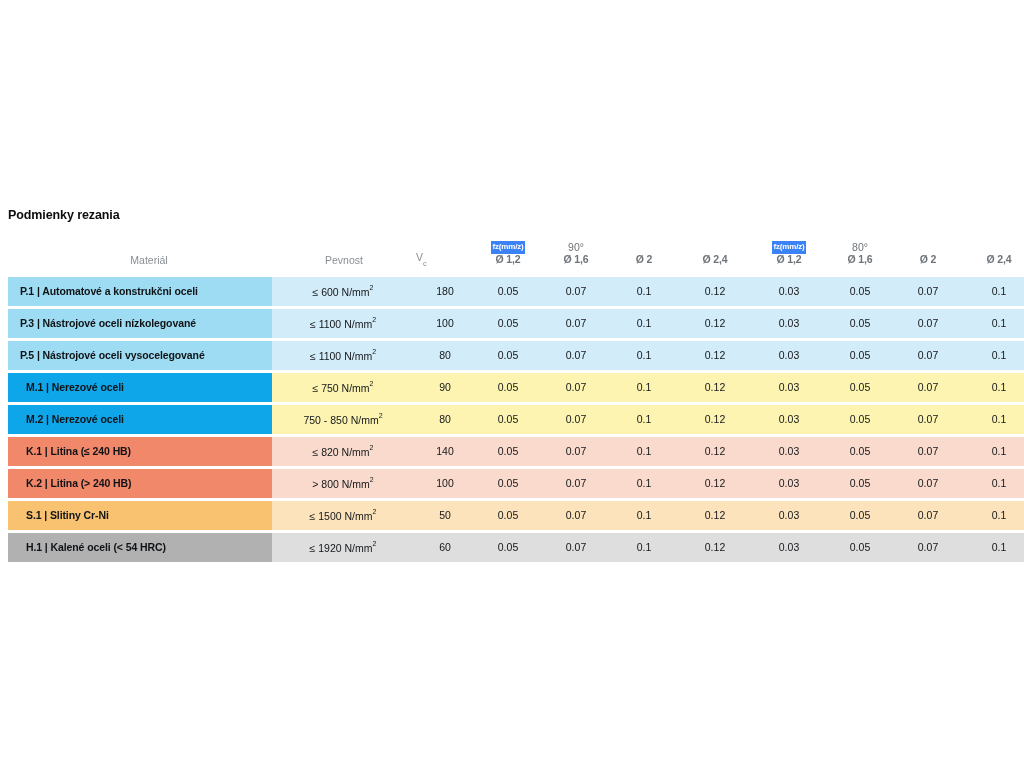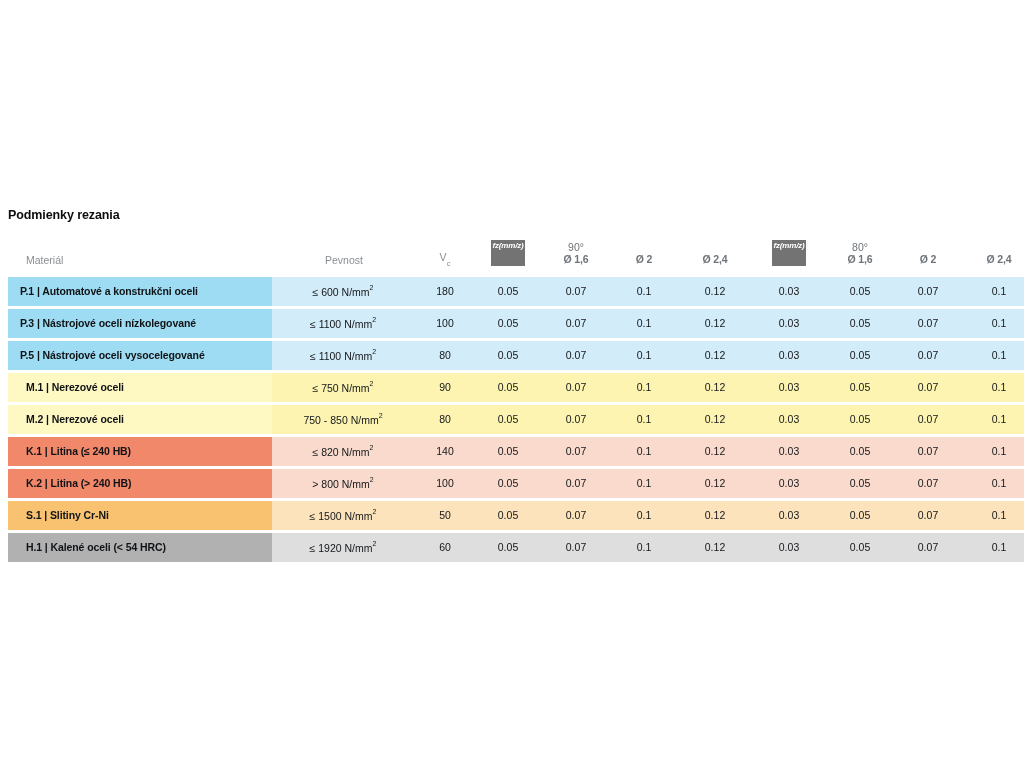--- a/index.html
+++ b/index.html
@@ -62,58 +62,57 @@
     background: #ffffff;
     padding: 0 0 8px 0;
     vertical-align: bottom;
     font-weight: normal;
     font-size: 10px;
     color: #8a8f94;
     text-align: center;
     border: 0;
   }
   .tbl thead th.th-mat {
+    text-align: center;
+    padding-left: 18px;
+    font-size: 10.5px;
+  }
+  .tbl thead th.th-pev {
+    text-align: center;
+    font-size: 10.5px;
+  }
+  .tbl thead th.th-vc {
     text-align: left;
-    padding-left: 18px;
-    font-size: 10.5px;
-  }
-  .tbl thead th.th-pev {
-    text-align: center;
-    font-size: 10.5px;
-  }
-  .tbl thead th.th-vc {
-    text-align: center;
     font-size: 10.5px;
   }
   .hdr-stack {
     display: block;
     line-height: 1.12;
     text-align: center;
   }
   .hdr-top {
     display: block;
     height: 13px;
     line-height: 13px;
     font-size: 10px;
     color: #4f5559;
     white-space: nowrap;
   }
   .hdr-top .fz-badge {
     display: inline-block;
-    background: #737373;
+    background: #3b82f6;
     color: #ffffff;
     font-size: 8px;
     font-weight: bold;
     line-height: 10px;
-    padding: 1px 2px 15px 2px;
+    padding: 1px 2px 2px 2px;
     letter-spacing: -0.2px;
     vertical-align: middle;
     position: relative;
     top: -1px;
-    font-style: italic;
   }
   .hdr-top .angle {
     display: inline-block;
     font-size: 10.5px;
     color: #6d7378;
     letter-spacing: 0px;
   }
   .hdr-bot {
     display: block;
     font-size: 10.5px;
@@ -156,21 +155,21 @@
     font-size: 7px;
     vertical-align: super;
     position: relative;
     top: -1px;
   }
 
   
   tr.grp-P td            { background: #d3ecf9; }
   tr.grp-P td.td-mat     { background: #9ddcf2; padding-left: 12px; }
   tr.grp-M td            { background: #fcf4b0; }
-  tr.grp-M td.td-mat     { background: #fef9c3; }
+  tr.grp-M td.td-mat     { background: #0ea5e9; }
   tr.grp-K td            { background: #fadacd; margin-left: 16px; }
   tr.grp-K td.td-mat     { background: #f2886a; }
   tr.grp-S td            { background: #fde3bc; }
   tr.grp-S td.td-mat     { background: #f9c271; }
   tr.grp-H td            { background: #dedede; }
   tr.grp-H td.td-mat     { background: #b1b1b1; }
 </style>
 </head>
 <body>
 

